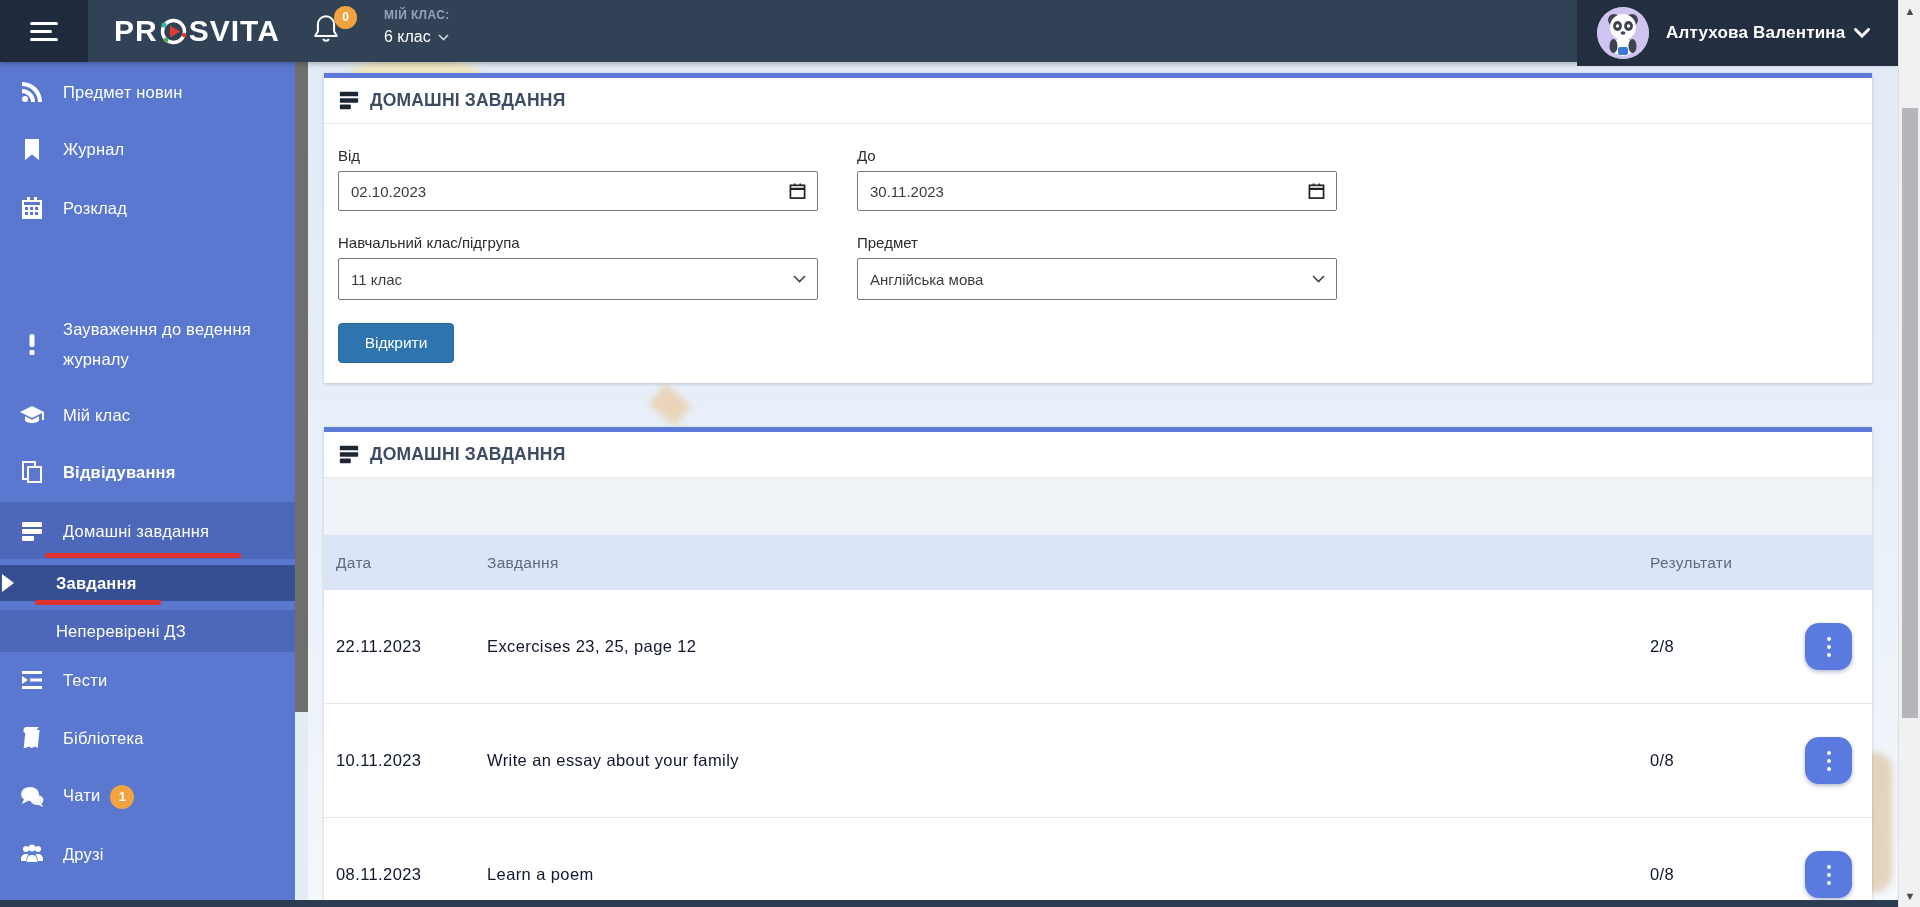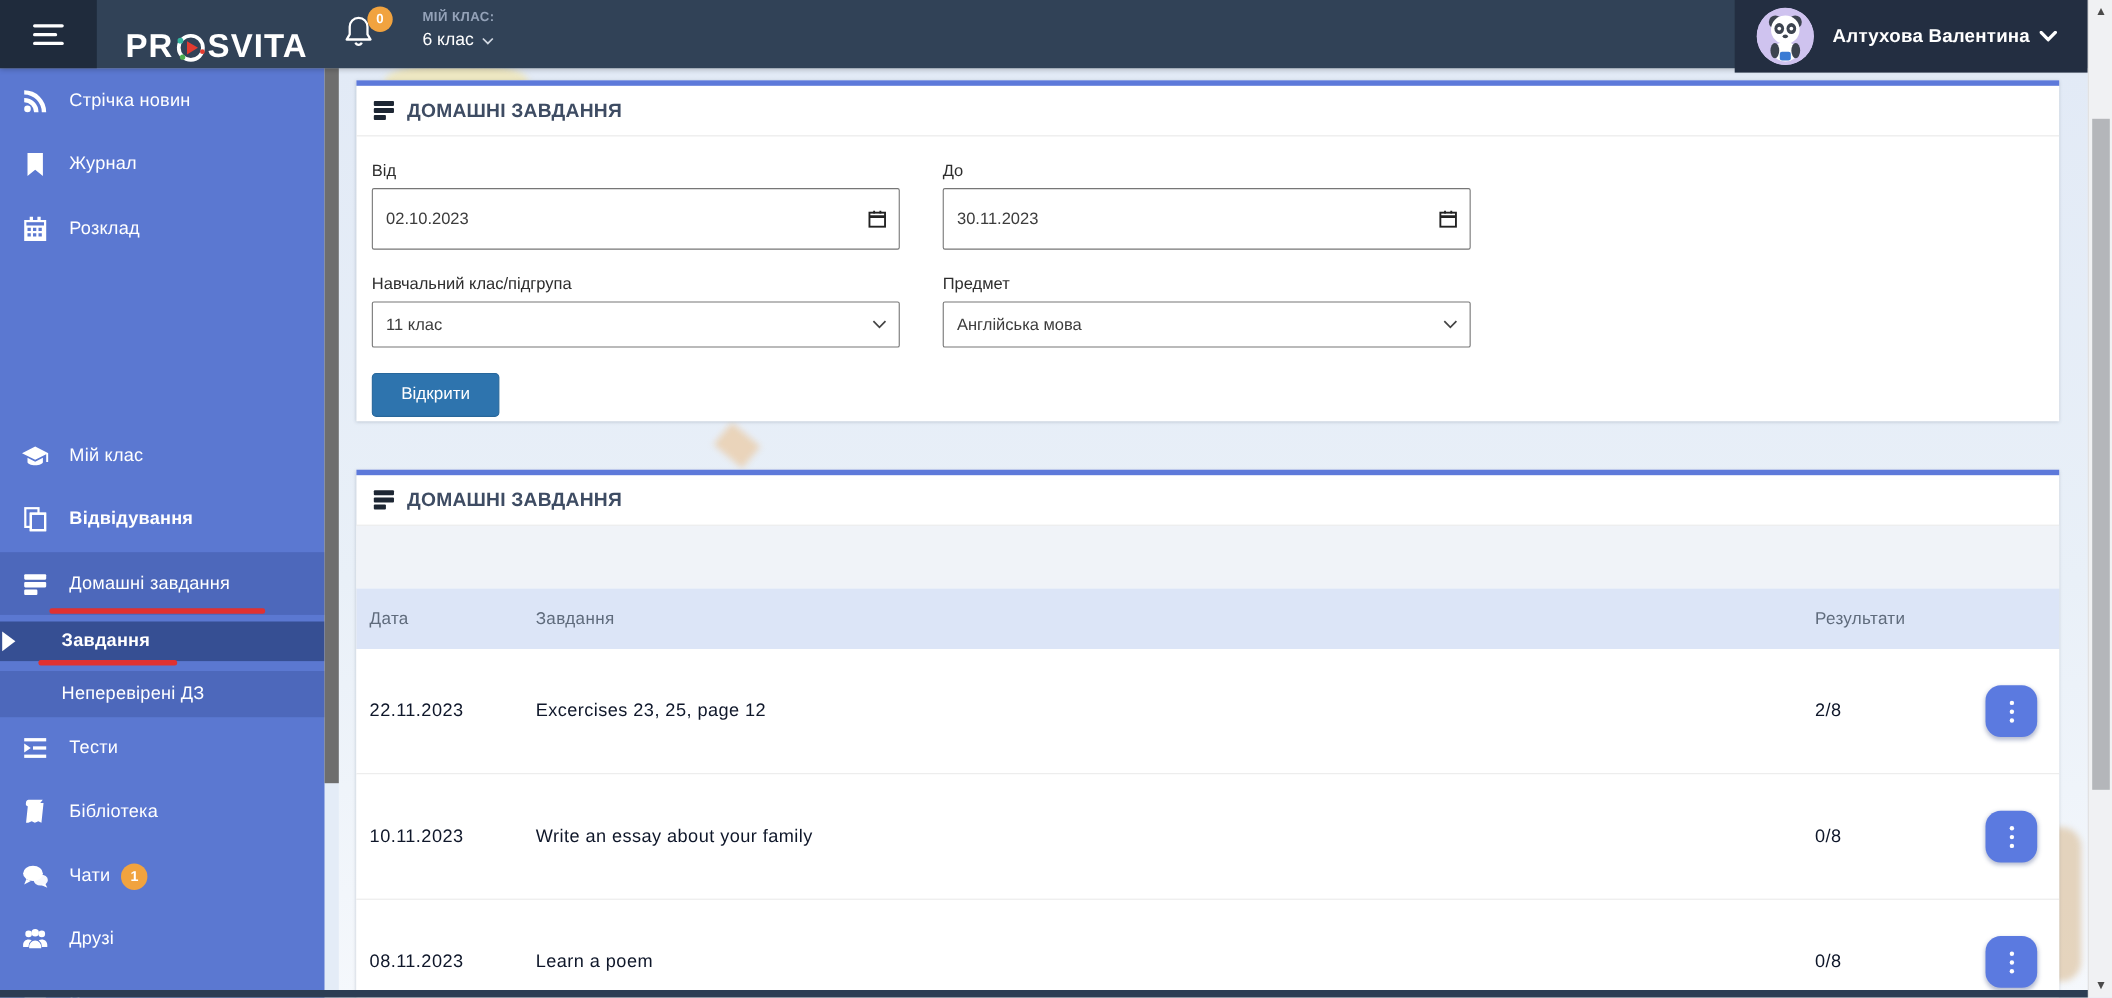--- a/index.html
+++ b/index.html
@@ -6,21 +6,21 @@
   html,body { width:1920px; height:907px; overflow:hidden; font-family:"Liberation Sans","DejaVu Sans",sans-serif; background:#e4ecf7; }
   .stage { position:relative; width:1920px; height:907px; overflow:hidden; }
 
   
   .topbar { position:absolute; left:0; top:0; width:1898px; height:62px; background:#314257; z-index:30; box-shadow:0 2px 5px rgba(0,0,0,.25); }
   .burger { position:absolute; left:0; top:0; width:88px; height:62px; background:#1f2b3c; cursor:pointer; }
   .burger span { position:absolute; left:30px; height:3px; background:#fff; border-radius:2px; }
   .burger span:nth-child(1){ top:22px; width:28px; }
   .burger span:nth-child(2){ top:30px; width:22px; }
   .burger span:nth-child(3){ top:38px; width:28px; }
-  .logo { position:absolute; left:114px; top:12px; height:62px; display:flex; align-items:center; color:#fff; font-size:30px; font-weight:bold; letter-spacing:1px; }
+  .logo { position:absolute; left:114px; top:0; height:62px; display:flex; align-items:center; color:#fff; font-size:30px; font-weight:bold; letter-spacing:1px; }
   .logo svg { margin:0 2px; }
   .bell-wrap { position:absolute; left:312px; top:14px; width:52px; height:40px; cursor:pointer; }
   .badge { position:absolute; left:22px; top:-8px; width:23px; height:23px; background:#f1a33f; border-radius:50%; color:#fff; font-size:12px; font-weight:bold; text-align:center; line-height:23px; }
   .myclass { position:absolute; left:384px; top:8px; cursor:pointer; }
   .myclass .lbl { font-size:12px; font-weight:bold; color:#94a2b8; letter-spacing:.4px; }
   .myclass .val { margin-top:6px; font-size:16px; color:#fff; display:flex; align-items:center; gap:7px; }
   .userblock { position:absolute; left:1577px; top:0; width:321px; height:66px; background:#232e41; display:flex; align-items:center; cursor:pointer; z-index:31; }
   .avatar { width:52px; height:52px; border-radius:50%; background:#cfc3ef; margin-left:20px; overflow:hidden; flex:none; }
   .username { color:#fff; font-size:17px; font-weight:bold; margin-left:17px; letter-spacing:.2px; }
   .user-chev { margin-left:9px; }
@@ -51,21 +51,21 @@
   .card1 { margin-top:11px; height:310px; }
   .card2 { margin-top:44px; height:520px; }
   .card-header { display:flex; align-items:center; padding:11px 14px 12px 14px; border-bottom:1px solid #e9e9e9; }
   .card-title { font-size:17.5px; font-weight:600; color:#3e4c63; letter-spacing:.2px; margin-left:10px; }
 
   
   .form-area { padding:0 14px; }
   .form-row { display:flex; gap:39px; }
   .fcol { width:480px; }
   .flabel { margin-top:23px; font-size:15px; color:#2d2d2d; }
-  .finput { position:relative; margin-top:7px; height:56px; border:1px solid #767676; border-radius:2px; background:#fff; display:flex; align-items:center; padding:0 12px; font-size:15px; color:#3c3c3c; cursor:text; }
+  .finput { position:relative; margin-top:7px; height:40px; border:1px solid #767676; border-radius:2px; background:#fff; display:flex; align-items:center; padding:0 12px; font-size:15px; color:#3c3c3c; cursor:text; }
   .finput svg, .fselect svg { position:absolute; right:11px; top:50%; transform:translateY(-50%); }
   .fselect { position:relative; margin-top:7px; height:42px; border:1px solid #767676; border-radius:2px; background:#fff; display:flex; align-items:center; padding:0 12px; font-size:15px; color:#3c3c3c; cursor:pointer; }
   .submit-btn { margin-top:23px; width:116px; height:40px; background:#2e74ae; border:1px solid #28679b; border-radius:4px; color:#fff; font-size:15.5px; font-family:inherit; cursor:pointer; }
 
   
   .tstrip { height:57px; background:#f0f3f8; }
   .trow { display:grid; grid-template-columns:151px 1163px 155px 47px; padding-left:12px; padding-right:20px; align-items:center; }
   .thead { height:55px; background:#dce5f7; color:#5f6b7c; font-size:15.5px; letter-spacing:.3px; }
   .tbody-row { height:114px; background:#fff; border-bottom:1px solid #e6e6e6; font-size:16.5px; color:#0f172a; letter-spacing:.4px; }
   .dots-btn { width:47px; height:47px; border:none; border-radius:14px; background:#5b7ae0; box-shadow:0 2px 4px rgba(40,60,120,.35); cursor:pointer; display:flex; flex-direction:column; align-items:center; justify-content:center; gap:4px; }
@@ -141,39 +141,46 @@
     </div>
   </div>
 
   <div class="sidebar">
 
     <div class="side-item" style="top:10px;">
       <svg class="ic" viewBox="0 0 24 24" fill="#fff">
           <circle cx="5" cy="19" r="3"></circle>
           <path d="M2 9v4a9 9 0 0 1 9 9h4A13 13 0 0 0 2 9zM2 2v4a16 16 0 0 1 16 16h4A20 20 0 0 0 2 2z"></path>
         </svg>
-      <span class="tx">Стрічка новин</span>
+      <span class="tx">Предмет новин</span>
     </div>
 
     <div class="side-item" style="top:67px;">
       <svg class="ic" viewBox="0 0 24 24" fill="#fff">
           <path d="M5 2h14v21l-7-5.6L5 23z"></path>
         </svg>
       <span class="tx">Журнал</span>
     </div>
 
     <div class="side-item" style="top:126px;">
       <svg class="ic" viewBox="0 0 24 24" fill="#fff">
           <path d="M7 1h3v4H7zM14 1h3v4h-3z"></path>
           <path d="M2 4h20v19H2zm3 7h3v3H5zm5 0h3v3h-3zm5 0h3v3h-3zM5 16h3v3H5zm5 0h3v3h-3zm5 0h3v3h-3z" fill-rule="evenodd"></path>
           <rect x="4" y="6" width="16" height="3" fill="#5b78d1"></rect>
         </svg>
       <span class="tx">Розклад</span>
     </div>
 
+    <div class="side-item wrap2" style="top:246px; height:72px;">
+      <svg class="ic" viewBox="0 0 24 24" fill="#fff">
+          <rect x="9.5" y="2" width="5" height="13" rx="2"></rect>
+          <rect x="9.5" y="18" width="5" height="5" rx="1.5"></rect>
+        </svg>
+      <span class="tx">Зауваження до ведення журналу</span>
+    </div>
 
     <div class="side-item" style="top:333px;">
       <svg class="ic" viewBox="0 0 24 24" fill="#fff">
           <path d="M12 3L0 9l12 6 10-5v7h2V9z"></path>
           <path d="M5 13.2V17c0 1.7 3.1 3 7 3s7-1.3 7-3v-3.8l-7 3.5z"></path>
         </svg>
       <span class="tx">Мій клас</span>
     </div>
 
     <div class="side-item" style="top:390px;font-weight:bold;">

